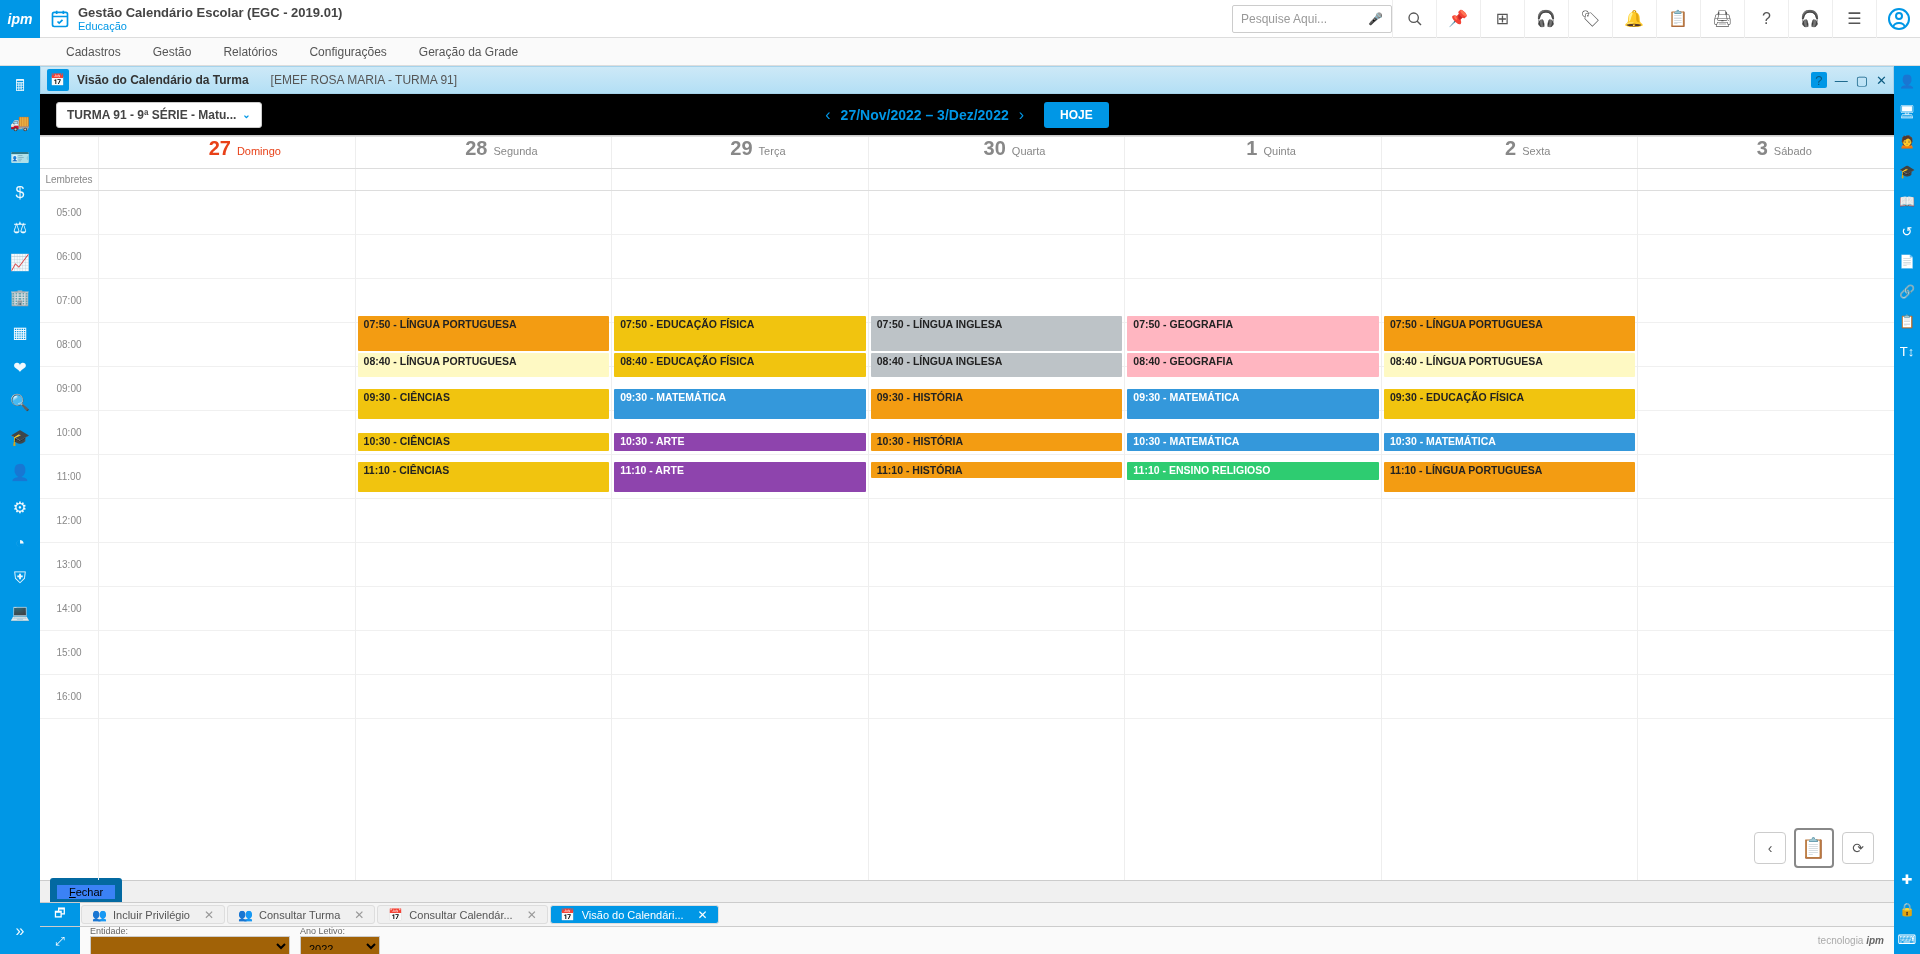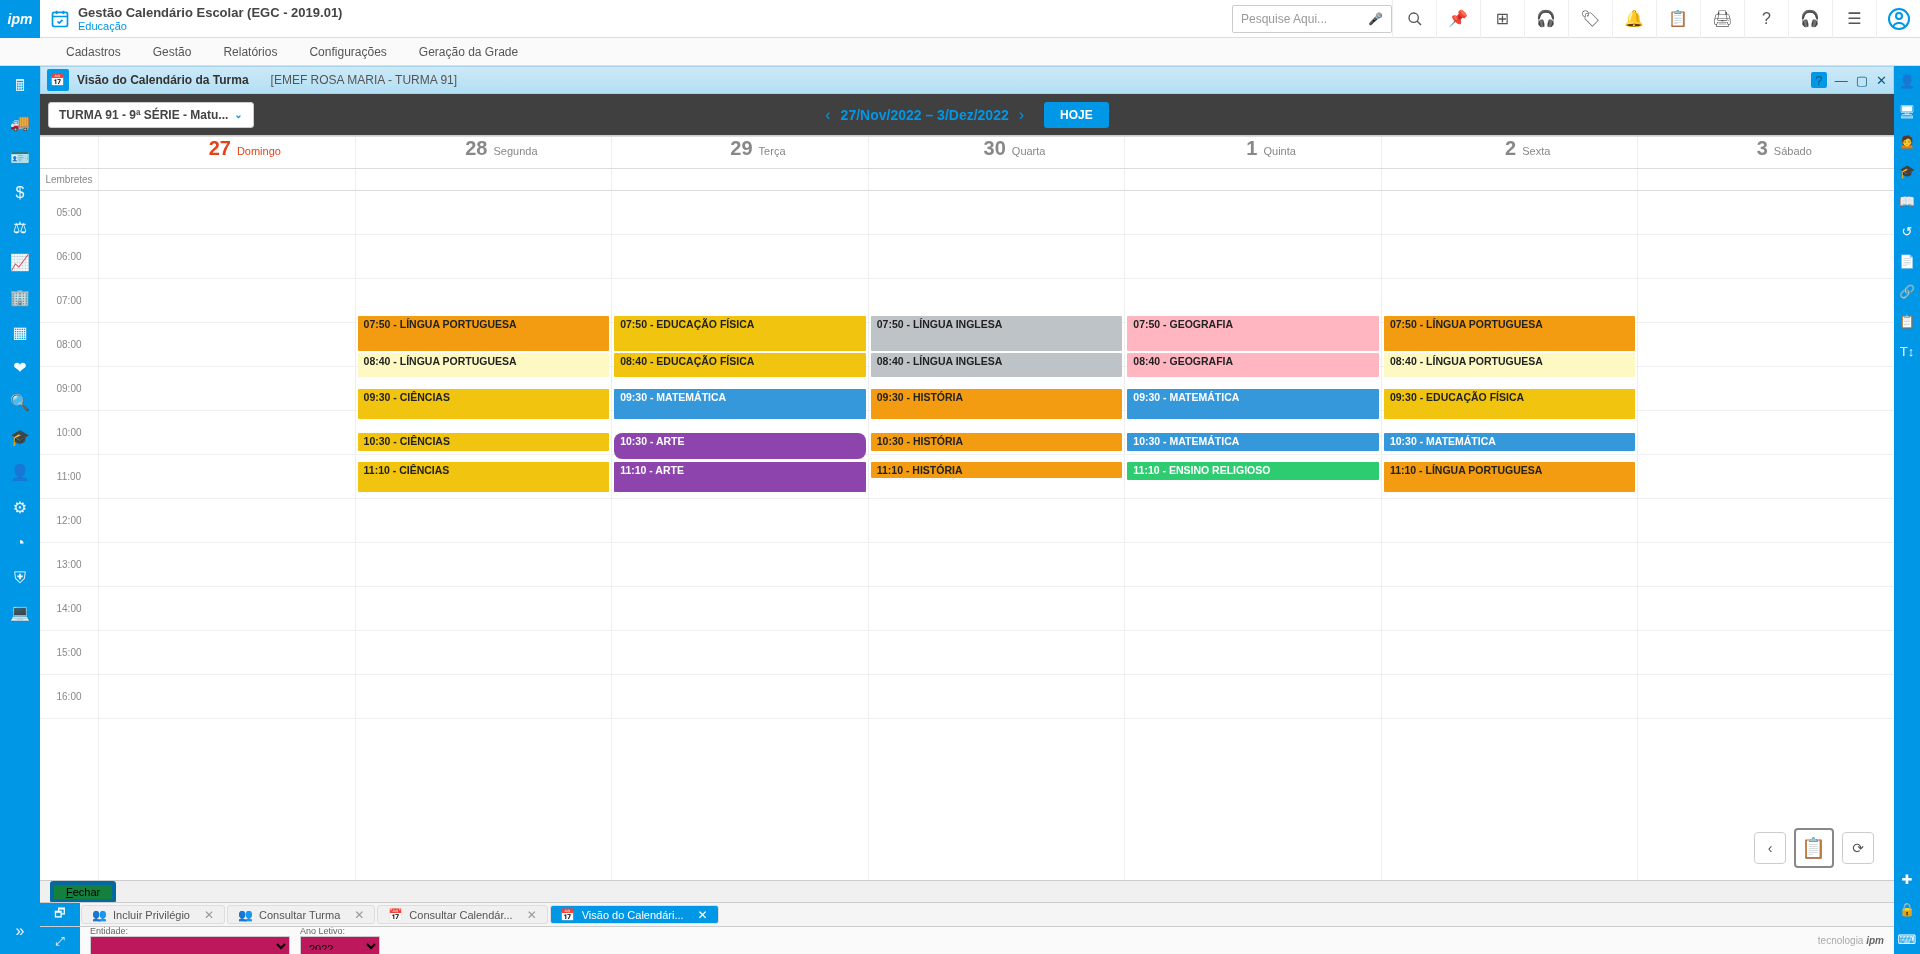--- a/index.html
+++ b/index.html
@@ -36,21 +36,21 @@
 
 .win-title { height: 28px; background: linear-gradient(#cde9f7, #b3dff5); border: 1px solid #a6d3eb; display: flex; align-items: center; padding: 0 6px; font-size: 12px; }
 .win-icon { width: 22px; height: 22px; background: #0097e6; color: #fff; display: flex; align-items: center; justify-content: center; border-radius: 2px; margin-right: 8px; font-size: 12px; }
 .win-title-text { font-weight: bold; color: #333; }
 .win-title-sub { color: #555; margin-left: 22px; }
 .win-controls { margin-left: auto; display: flex; gap: 8px; align-items: center; }
 .win-controls span { cursor: pointer; color: #0a5a80; font-size: 13px; }
 .help-badge { background: #0097e6; color: #fff; width: 16px; height: 16px; display: inline-flex; align-items: center; justify-content: center; border-radius: 2px; font-size: 11px; }
 
 
-.toolbar-row { height: 42px; background: #404040; border-bottom: 1px solid #ccc; display: flex; align-items: center; padding: 0 8px; position: relative; }
+.toolbar-row { height: 42px; background: #000000; border-bottom: 1px solid #ccc; display: flex; align-items: center; padding: 0 16px; position: relative; }
 .class-select { background: #fff; border: 1px solid #ccc; border-radius: 3px; padding: 5px 10px; font-size: 12px; font-weight: bold; color: #444; display: flex; align-items: center; cursor: pointer; }
 .class-select .chev { color: #0097e6; margin-left: 6px; font-size: 10px; }
 .date-nav { position: absolute; left: 0; right: 0; display: flex; align-items: center; justify-content: center; gap: 10px; pointer-events: none; }
 .date-nav > * { pointer-events: auto; }
 .date-arrow { color: #0097e6; font-size: 16px; cursor: pointer; }
 .date-range { color: #0097e6; font-weight: bold; font-size: 14px; }
 .today-btn { background: #0097e6; color: #fff; border: none; border-radius: 3px; padding: 6px 16px; font-weight: bold; font-size: 12px; cursor: pointer; margin-left: 10px; }
 
 
 .calendar-wrap { flex: 1; overflow: hidden; display: flex; flex-direction: column; border-top: 1px solid #ddd; position: relative; }
@@ -80,37 +80,37 @@
 .c-gray { background: #bdc3c7; color: #222; }
 .c-pink { background: #ffb6c1; color: #222; }
 .c-green { background: #2ecc71; color: #fff; }
 
 .cal-footer-tools { position: absolute; bottom: 34px; right: 20px; display: flex; gap: 8px; align-items: center; }
 .tool-btn { background: #fff; border: 1px solid #ccc; border-radius: 4px; width: 32px; height: 32px; display: flex; align-items: center; justify-content: center; cursor: pointer; color: #555; font-size: 14px; }
 .tool-btn.big { width: 40px; height: 40px; font-size: 20px; border: 2px solid #888; color: #555; }
 
 
 .close-bar { height: 22px; background: #f0f0f0; border-top: 1px solid #ccc; display: flex; align-items: center; padding: 0 10px; }
-.close-btn { border: 4px solid #0369a1; background: #15803d; border-radius: 3px; padding: 1px 12px; font-size: 11px; cursor: pointer; }
+.close-btn { border: 7px solid #0369a1; background: #3b82f6; border-radius: 3px; padding: 1px 12px; font-size: 11px; cursor: pointer; }
 .close-btn u { text-decoration: underline; }
 
 
 .bottom-tabs { height: 24px; display: flex; align-items: stretch; border-top: 1px solid #ccc; background: #f5f5f5; }
 .tab-icon-box { width: 40px; background: #0097e6; color: #fff; display: flex; align-items: center; justify-content: center; }
 .tab { display: flex; align-items: center; gap: 6px; padding: 0 10px; border-right: 1px solid #ccc; background: #f0f0f0; cursor: pointer; position: relative; font-size: 11px; color: #555; margin: 2px 1px; border-radius: 3px; border: 1px solid #ddd; }
 .tab .tx { color: #999; margin-left: 8px; font-size: 12px; cursor: pointer; }
 .tab.active { background: #0097e6; color: #fff; }
 .tab.active .tx { color: #fff; }
 .tab .ti { font-size: 12px; }
 
 
 .status-bar { height: 28px; border-top: 1px solid #ccc; display: flex; align-items: center; background: #fafafa; }
 .sb-icon { width: 40px; background: #0097e6; height: 28px; display: flex; align-items: center; justify-content: center; color: #fff; }
 .sb-field { margin-left: 10px; display: flex; flex-direction: column; font-size: 9px; color: #666; }
-.sb-input { border: 1px solid #ccc; width: 200px; height: 20px; padding: 5px 4px; font-size: 11px; background: #be185d; text-decoration: underline; }
+.sb-input { border: 1px solid #ccc; width: 200px; height: 20px; padding: 5px 4px; font-size: 11px; background: #a16207; text-decoration: underline; }
 .sb-input.small { width: 80px; }
 .tech-logo { margin-left: auto; margin-right: 10px; font-size: 10px; color: #aaa; }
 .tech-logo b { color: #666; font-style: italic; }
 
 svg { display: block; }
 </style>
 </head>
 <body>
 
 <div class="app">
@@ -317,21 +317,21 @@
                 <div class="hour-line"></div>
                 <div class="hour-line"></div>
                 <div class="hour-line"></div>
                 <div class="hour-line"></div>
                 <div class="hour-line"></div>
                 <div class="hour-line"></div>
                 <div class="hour-line"></div>
                 <div class="event c-yellow" style="top: 125px; height: 35px;">07:50 - EDUCAÇÃO FÍSICA</div>
                 <div class="event c-yellow" style="top: 162px; height: 24px;">08:40 - EDUCAÇÃO FÍSICA</div>
                 <div class="event c-blue" style="top: 198px; height: 30px;">09:30 - MATEMÁTICA</div>
-                <div class="event c-purple" style="top: 242px; height: 26px; border-radius: 8px;">10:30 - ARTE</div>
+                <div class="event c-purple" style="top: 242px; height: 18px;">10:30 - ARTE</div>
                 <div class="event c-purple" style="top: 271px; height: 30px;">11:10 - ARTE</div>
               </div>
               <div class="day-col">
                 <div class="hour-line"></div>
                 <div class="hour-line"></div>
                 <div class="hour-line"></div>
                 <div class="hour-line"></div>
                 <div class="hour-line"></div>
                 <div class="hour-line"></div>
                 <div class="hour-line"></div>

